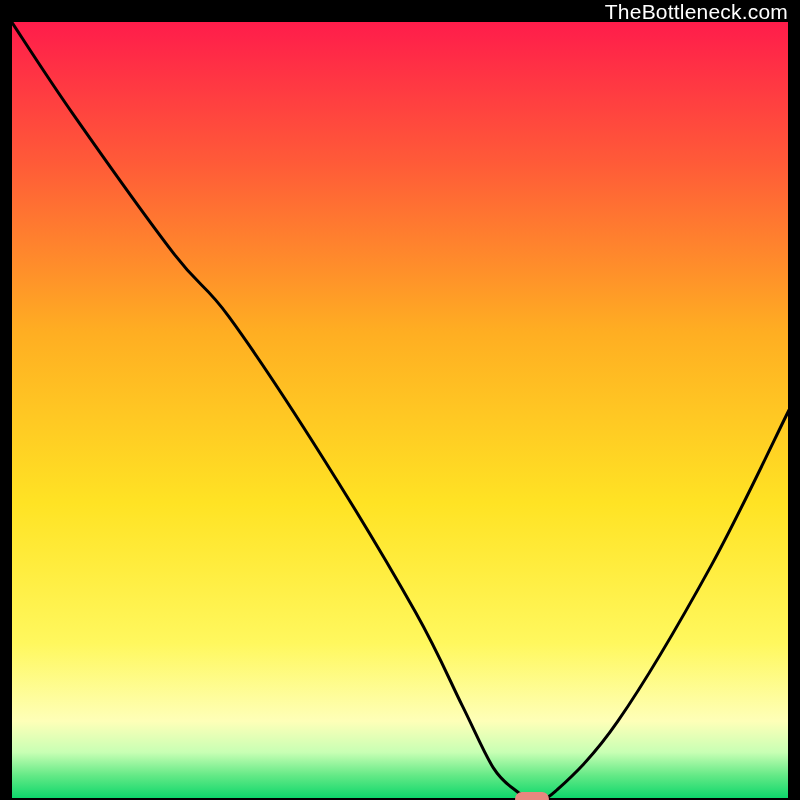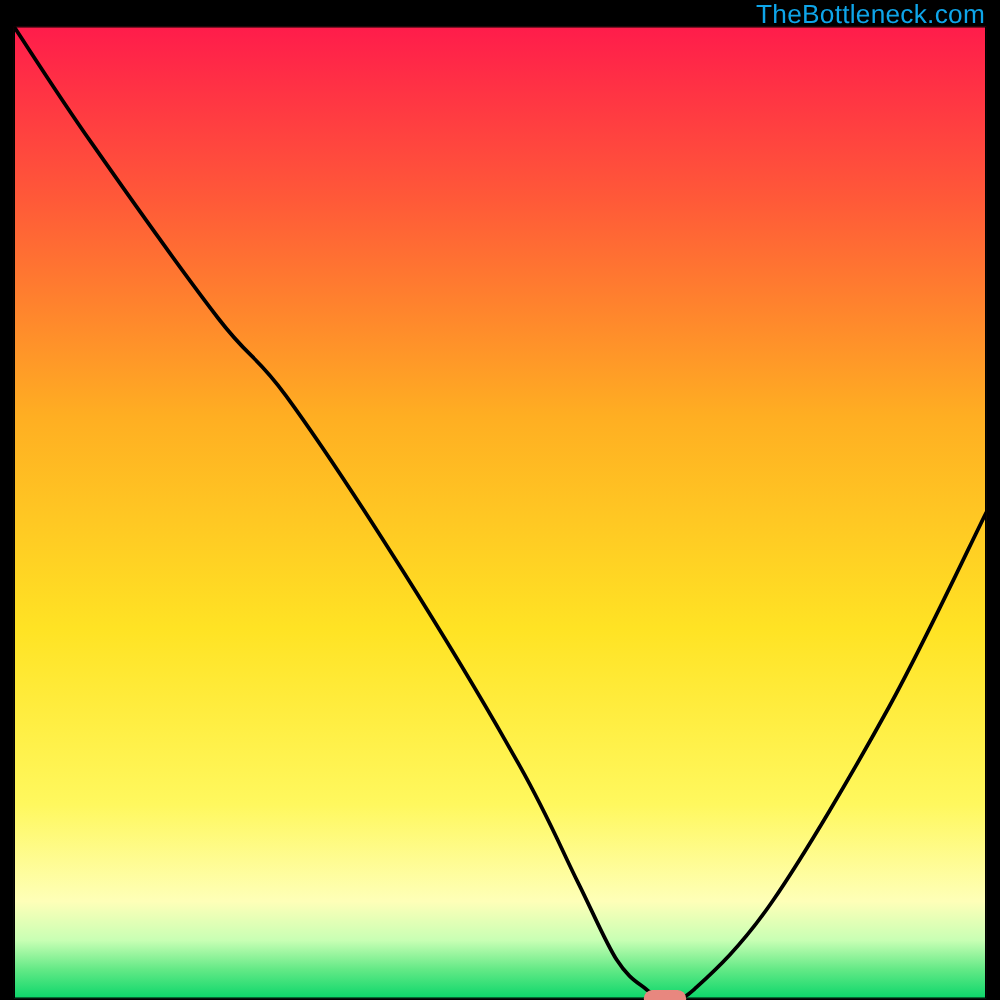--- a/index.html
+++ b/index.html
@@ -23,21 +23,21 @@
     position: absolute;
     left: 0;
     top: 0;
     width: 778px;
     height: 778px;
   }
   .watermark {
     position: absolute;
     top: 0px;
     right: 12px;
-    color: #0ea5e9;
+    color: #ffffff;
     font-size: 21px;
     font-weight: 500;
     letter-spacing: 0.2px;
     user-select: none;
   }
   .marker {
     position: absolute;
     width: 34px;
     height: 14px;
     border-radius: 7px;

